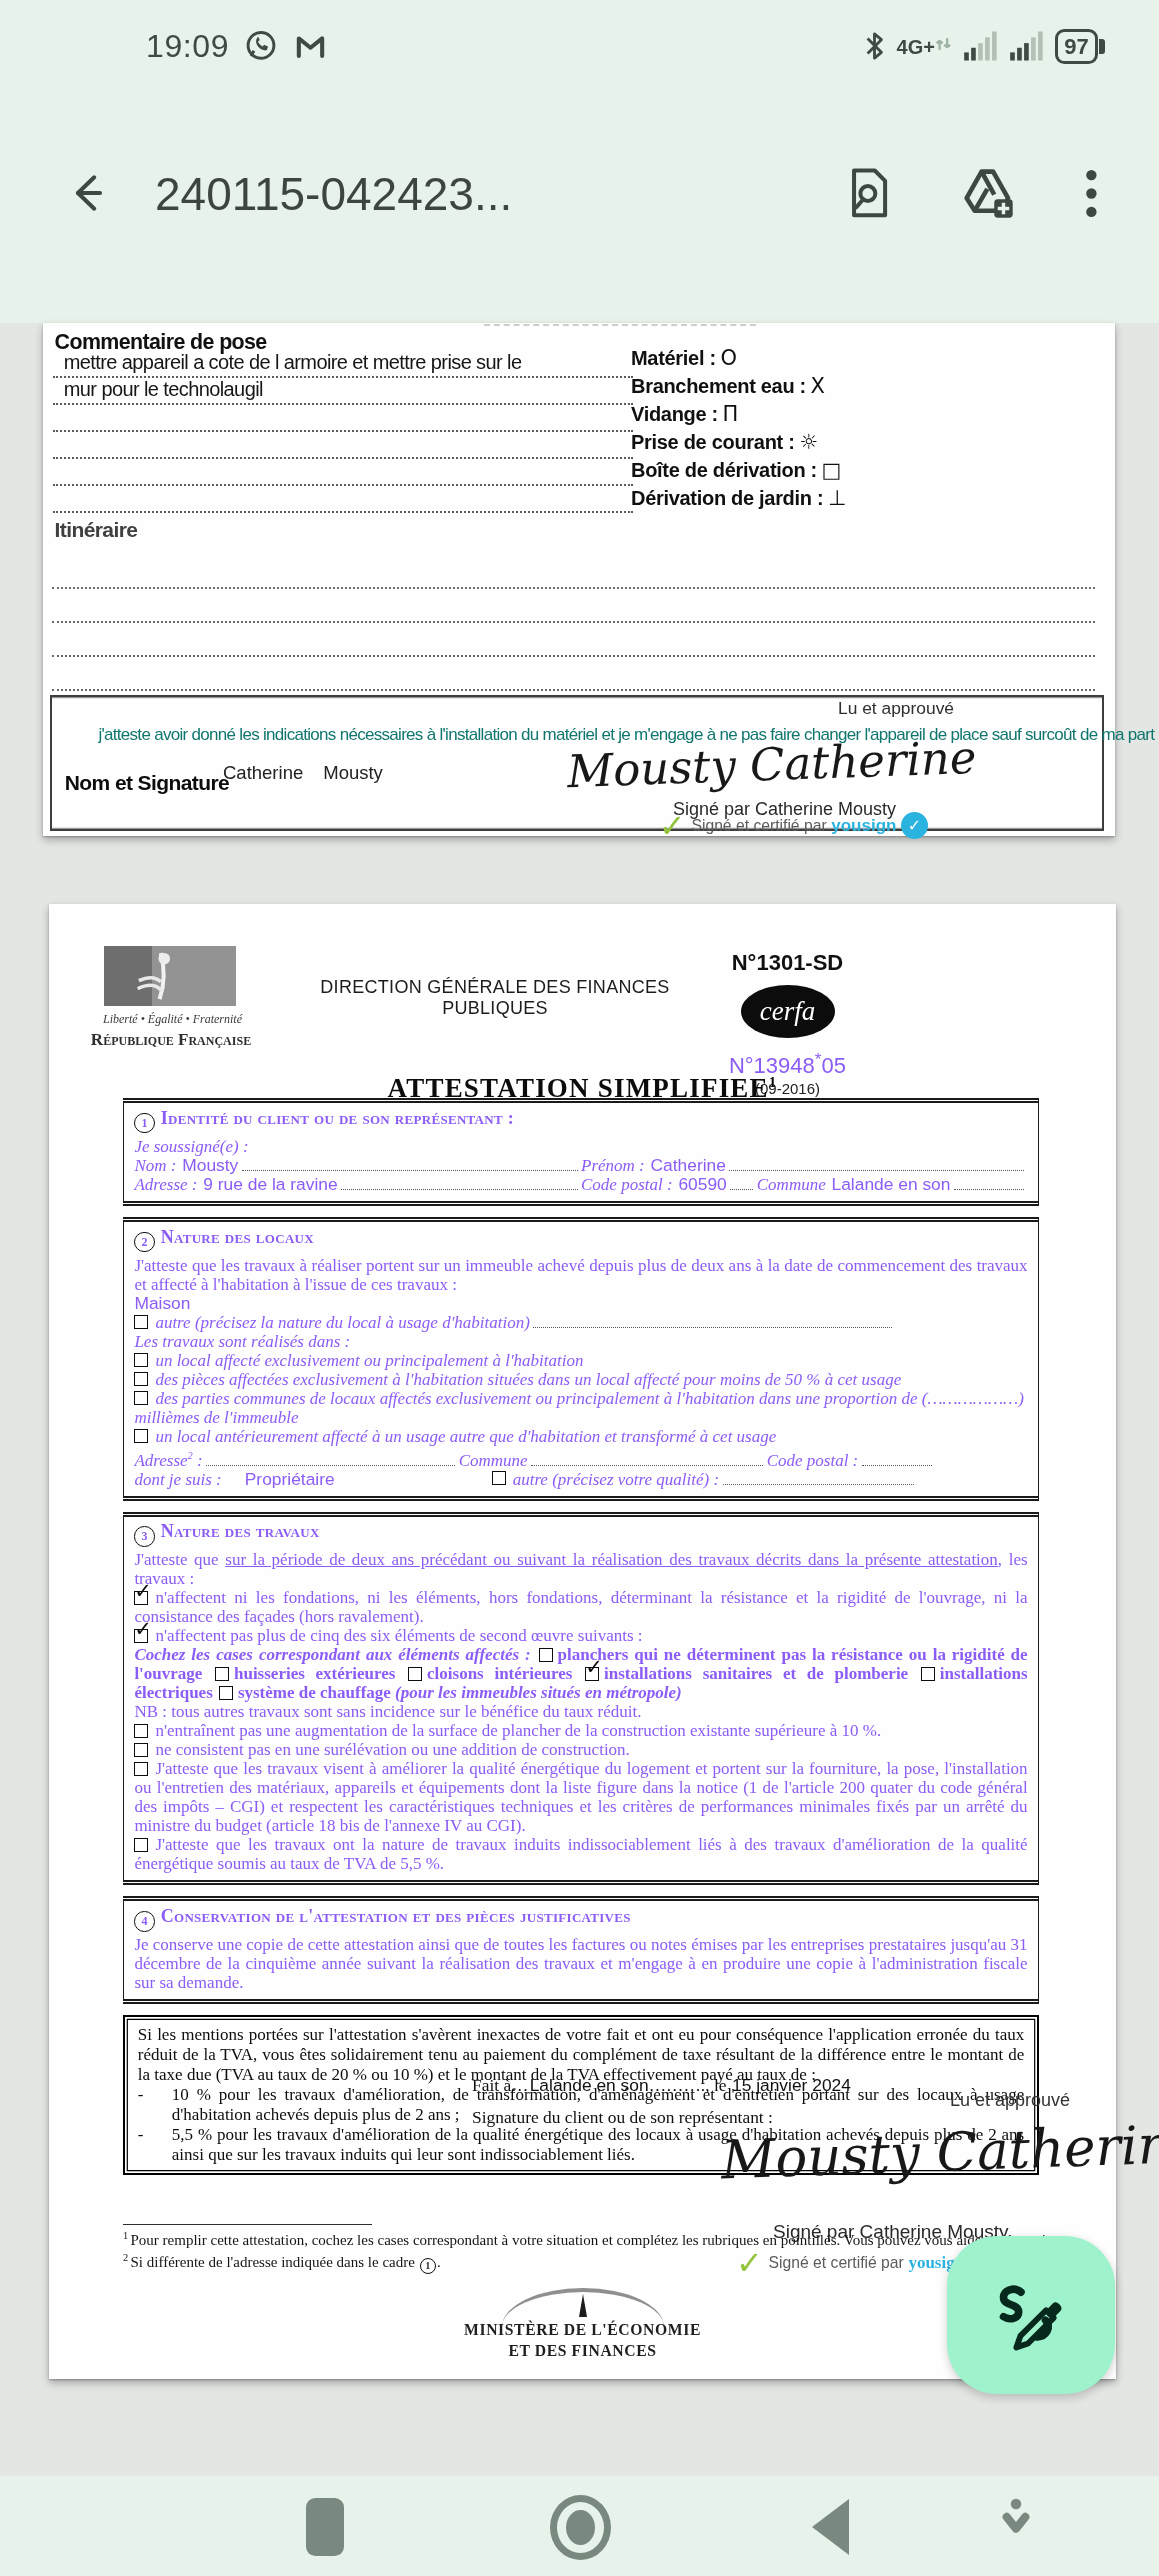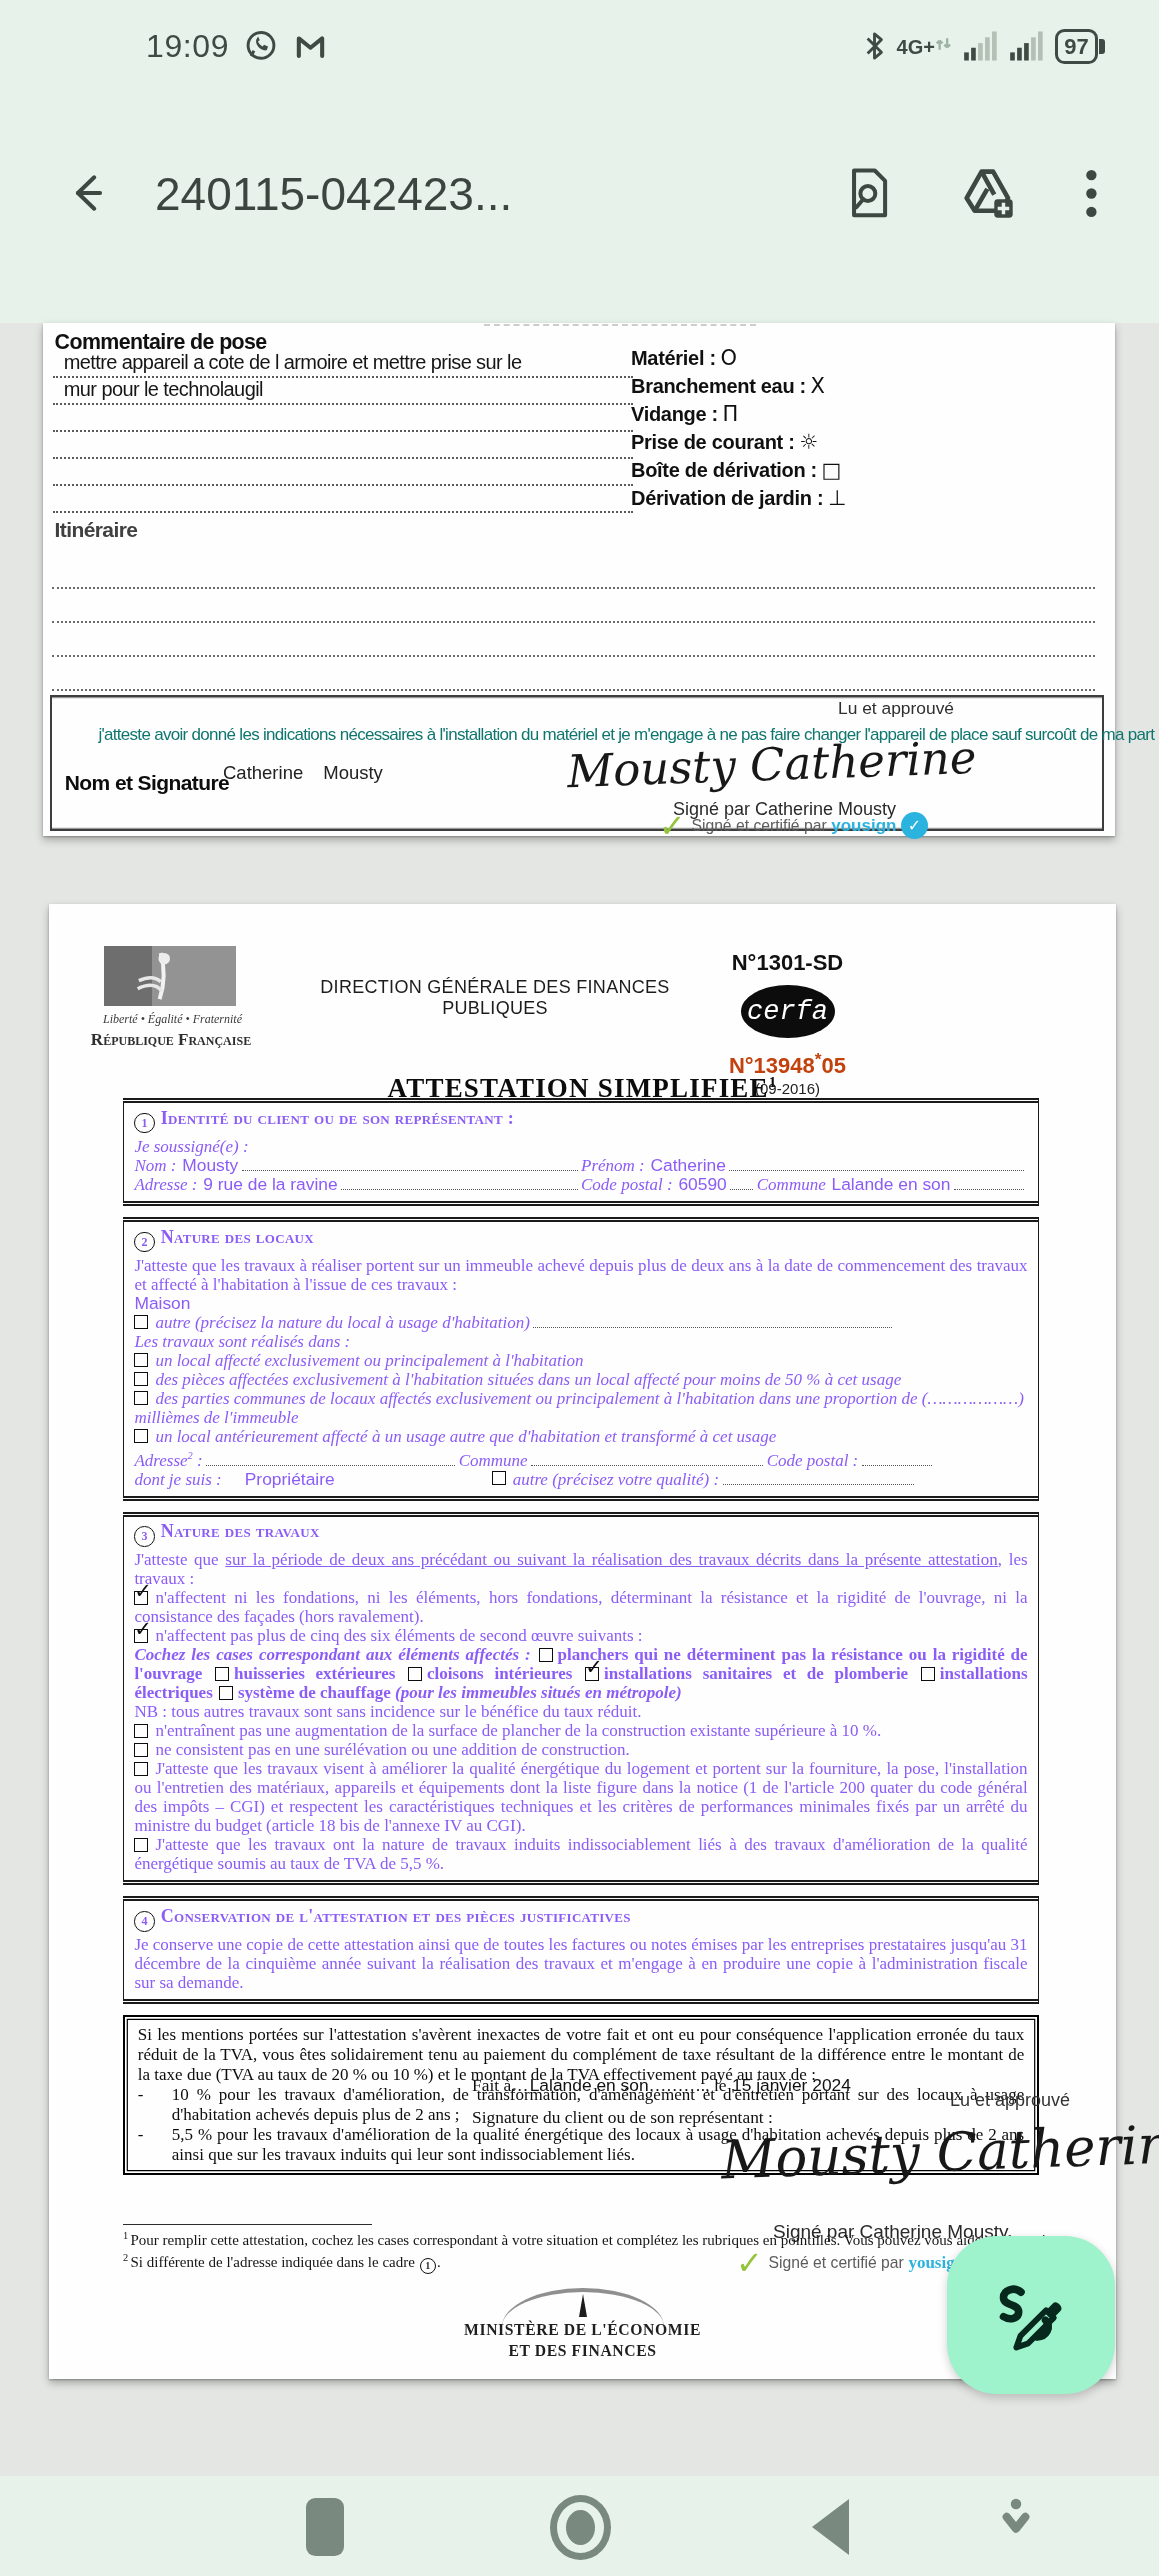--- a/index.html
+++ b/index.html
@@ -51,22 +51,22 @@
   .cert-txt{font-size:15.7px;color:#5c5c5c;}
   .ys{color:#2bb3e0;font-weight:bold;font-size:17px;margin-left:4.6px;}
   .ys-badge{width:27px;height:27px;border-radius:50%;background:#2bb3e0;color:#fff;display:flex;align-items:center;justify-content:center;font-size:16px;font-weight:bold;margin-left:4.6px;font-family:"DejaVu Sans",sans-serif;}
   .marianne{position:absolute;left:55px;top:42px;width:132px;height:60px;background:linear-gradient(90deg,#6e6e6e 0 36%,#939393 36% 100%);}
   .marianne svg{position:absolute;left:0;top:0;}
   .motto{position:absolute;left:45px;top:108px;width:157px;text-align:center;font-family:"Liberation Serif",serif;font-style:italic;font-size:12px;color:#3a3a3a;white-space:nowrap;}
   .republique{position:absolute;left:35px;top:126px;width:174px;text-align:center;font-family:"Liberation Serif",serif;font-weight:bold;font-variant:small-caps;font-size:17px;color:#2e2e2e;white-space:nowrap;}
   .dgfp{position:absolute;left:243px;top:73px;width:406px;text-align:center;font-size:18px;color:#1c1c1c;letter-spacing:0.3px;}
   .hdr-right{position:absolute;left:672px;top:46px;width:133px;text-align:center;}
   .form-no{font-size:22px;font-weight:bold;color:#111;}
-  .cerfa{margin:9.3px auto 0;width:94px;height:53px;background:#0c0c0c;border-radius:50%;color:#fff;display:flex;align-items:center;justify-content:center;font-family:Liberation Mono, monospace;font-style:italic;font-size:27px;}
-  .cerfa-no{margin-top:10.4px;font-size:22px;font-weight:bold;color:#c2410c;}
+  .cerfa{margin:9.3px auto 0;width:94px;height:53px;background:#0c0c0c;border-radius:50%;color:#fff;display:flex;align-items:center;justify-content:center;font-family:Liberation Serif, serif;font-style:italic;font-size:27px;}
+  .cerfa-no{margin-top:10.4px;font-size:22px;font-weight:normal;color:#8b5cf6;}
   .cerfa-no sup{font-size:17.4px;}
   .version{margin-top:1.2px;font-size:15px;color:#222;}
   .doc-title{position:absolute;left:0;top:169px;width:100%;text-align:center;font-family:"Liberation Serif",serif;font-weight:bold;font-size:27px;letter-spacing:1.2px;color:#0c0c0c;}
   .doc-title sup{font-size:15px;}
   .content{position:absolute;left:74px;top:194px;width:916px;}
   .fbox{border-left:1.7px solid #1a1a1a;border-right:1.7px solid #1a1a1a;border-top:5.2px double #1a1a1a;border-bottom:5.2px double #1a1a1a;padding:5.8px 10.4px 7px;margin-bottom:11px;font-family:"Liberation Serif",serif;font-size:17px;line-height:19px;color:#8b5cf6;}
   .fbox-h{font-weight:bold;font-variant:small-caps;font-size:18px;letter-spacing:0.3px;margin-bottom:3.5px;}
   .circ{display:inline-flex;align-items:center;justify-content:center;width:18.5px;height:18.5px;border:1.2px solid #0f0f0f;border-radius:50%;font-size:12px;font-weight:bold;vertical-align:-2.9px;margin-right:5.8px;font-variant:normal;}
   .circ.sm{width:14px;height:14px;font-size:9.3px;vertical-align:-1.7px;margin:0 1.2px;}
   .it{font-style:italic;}

